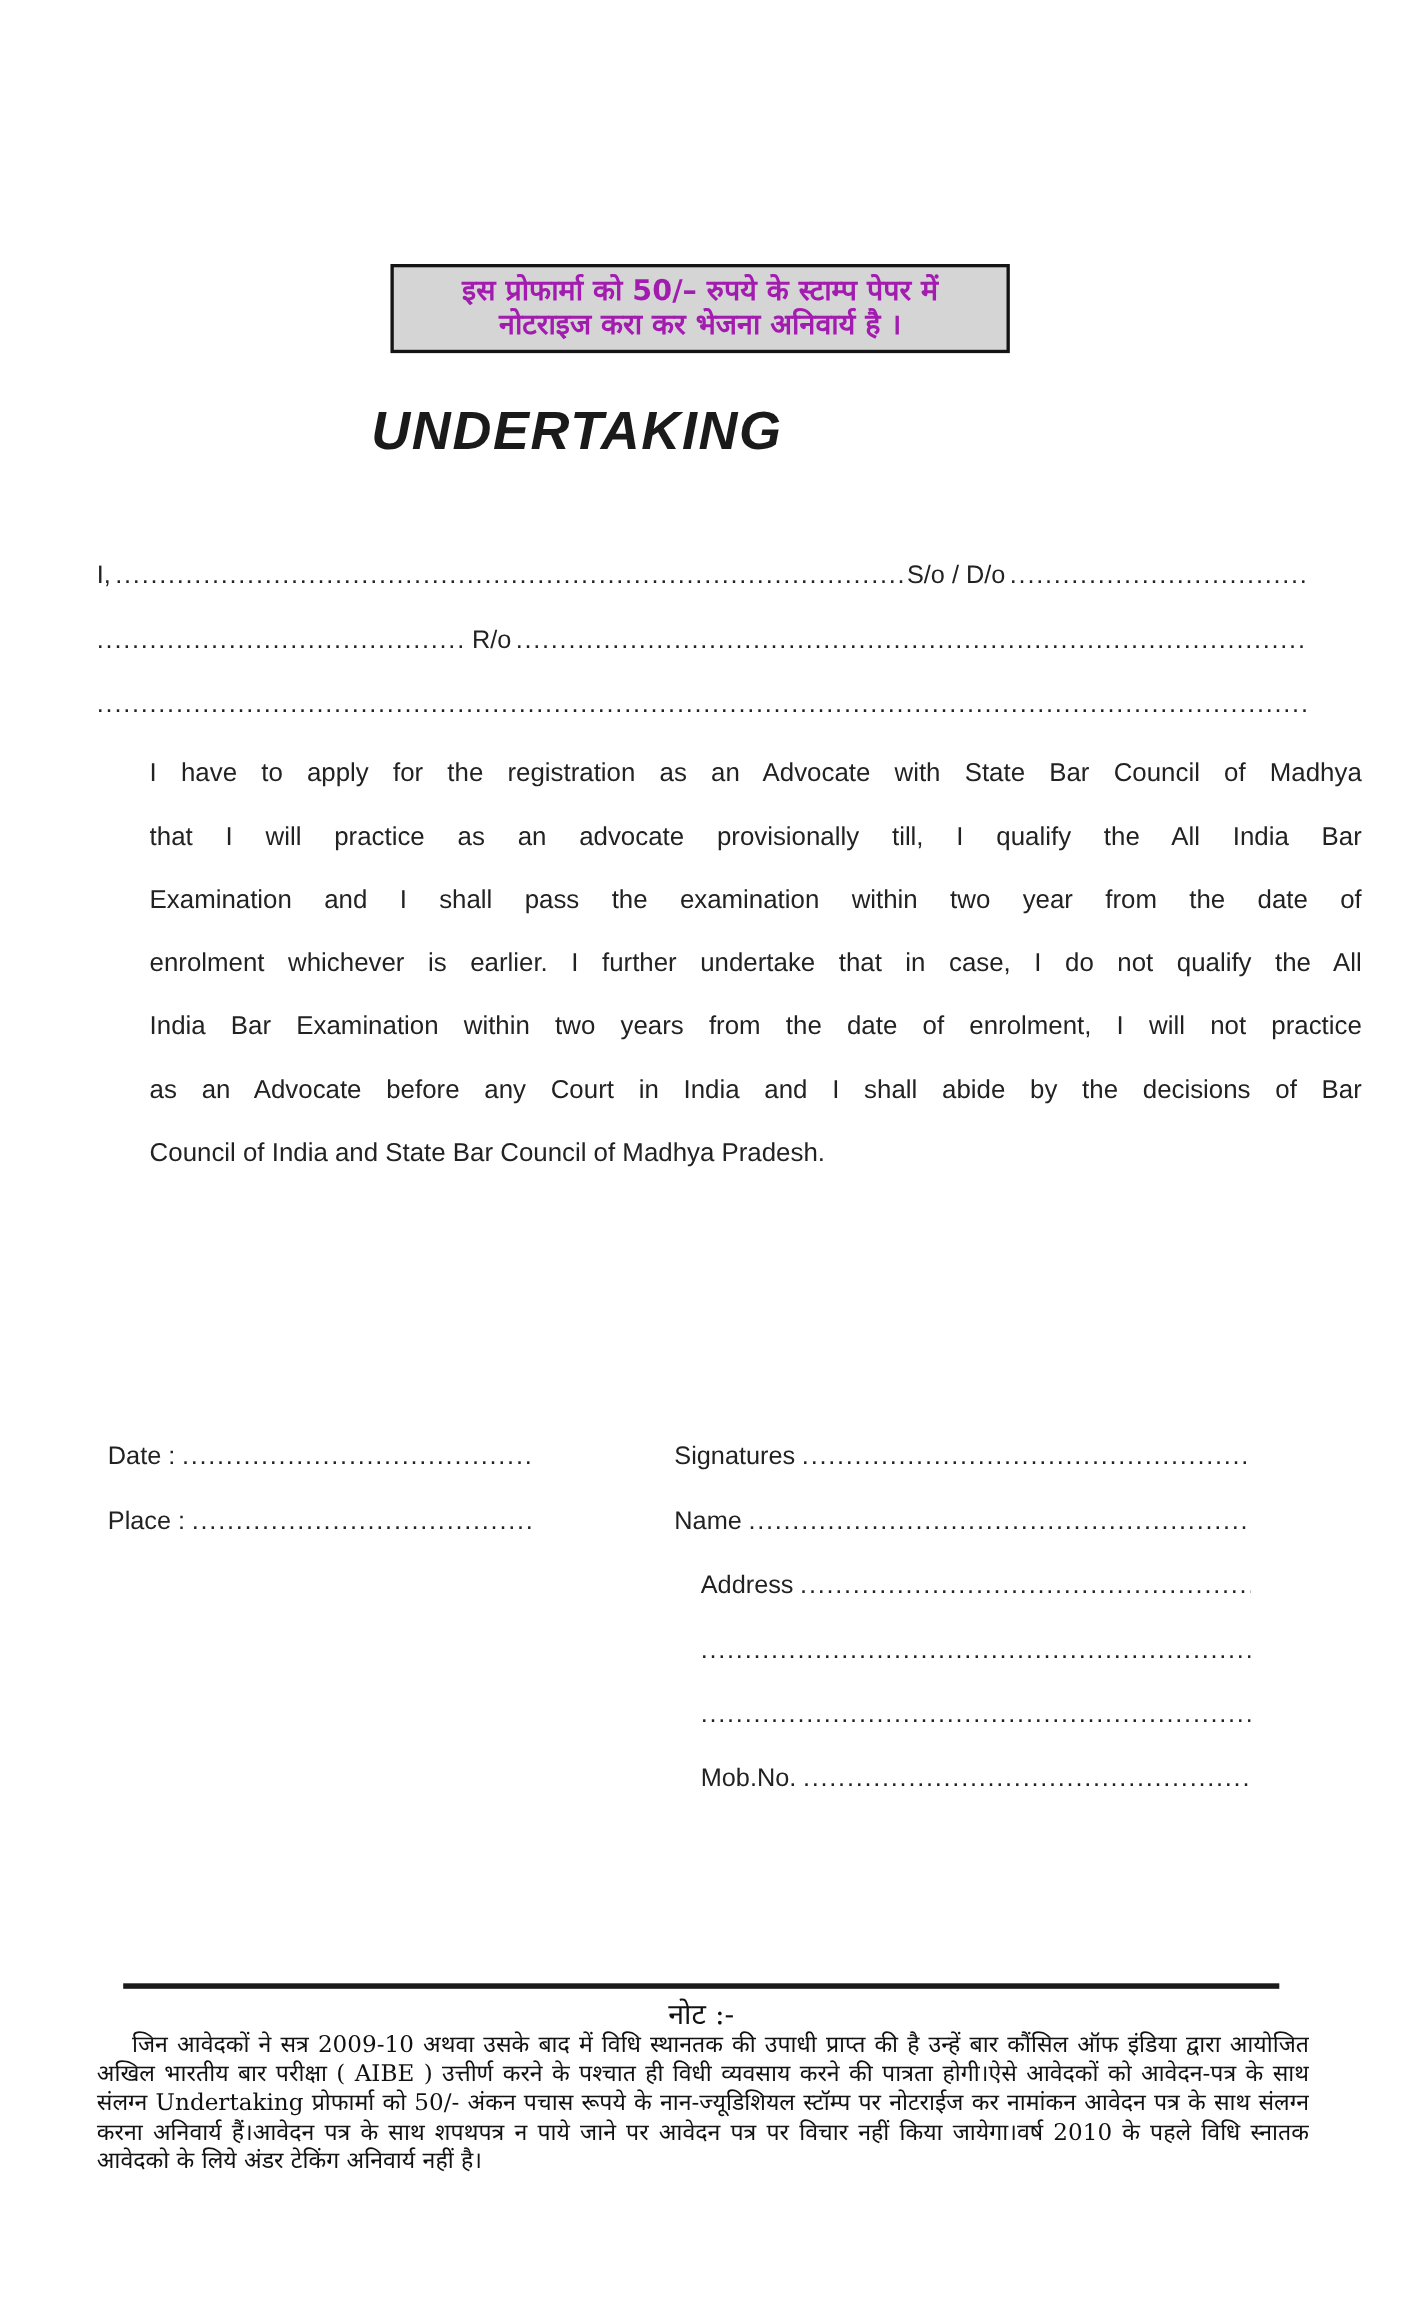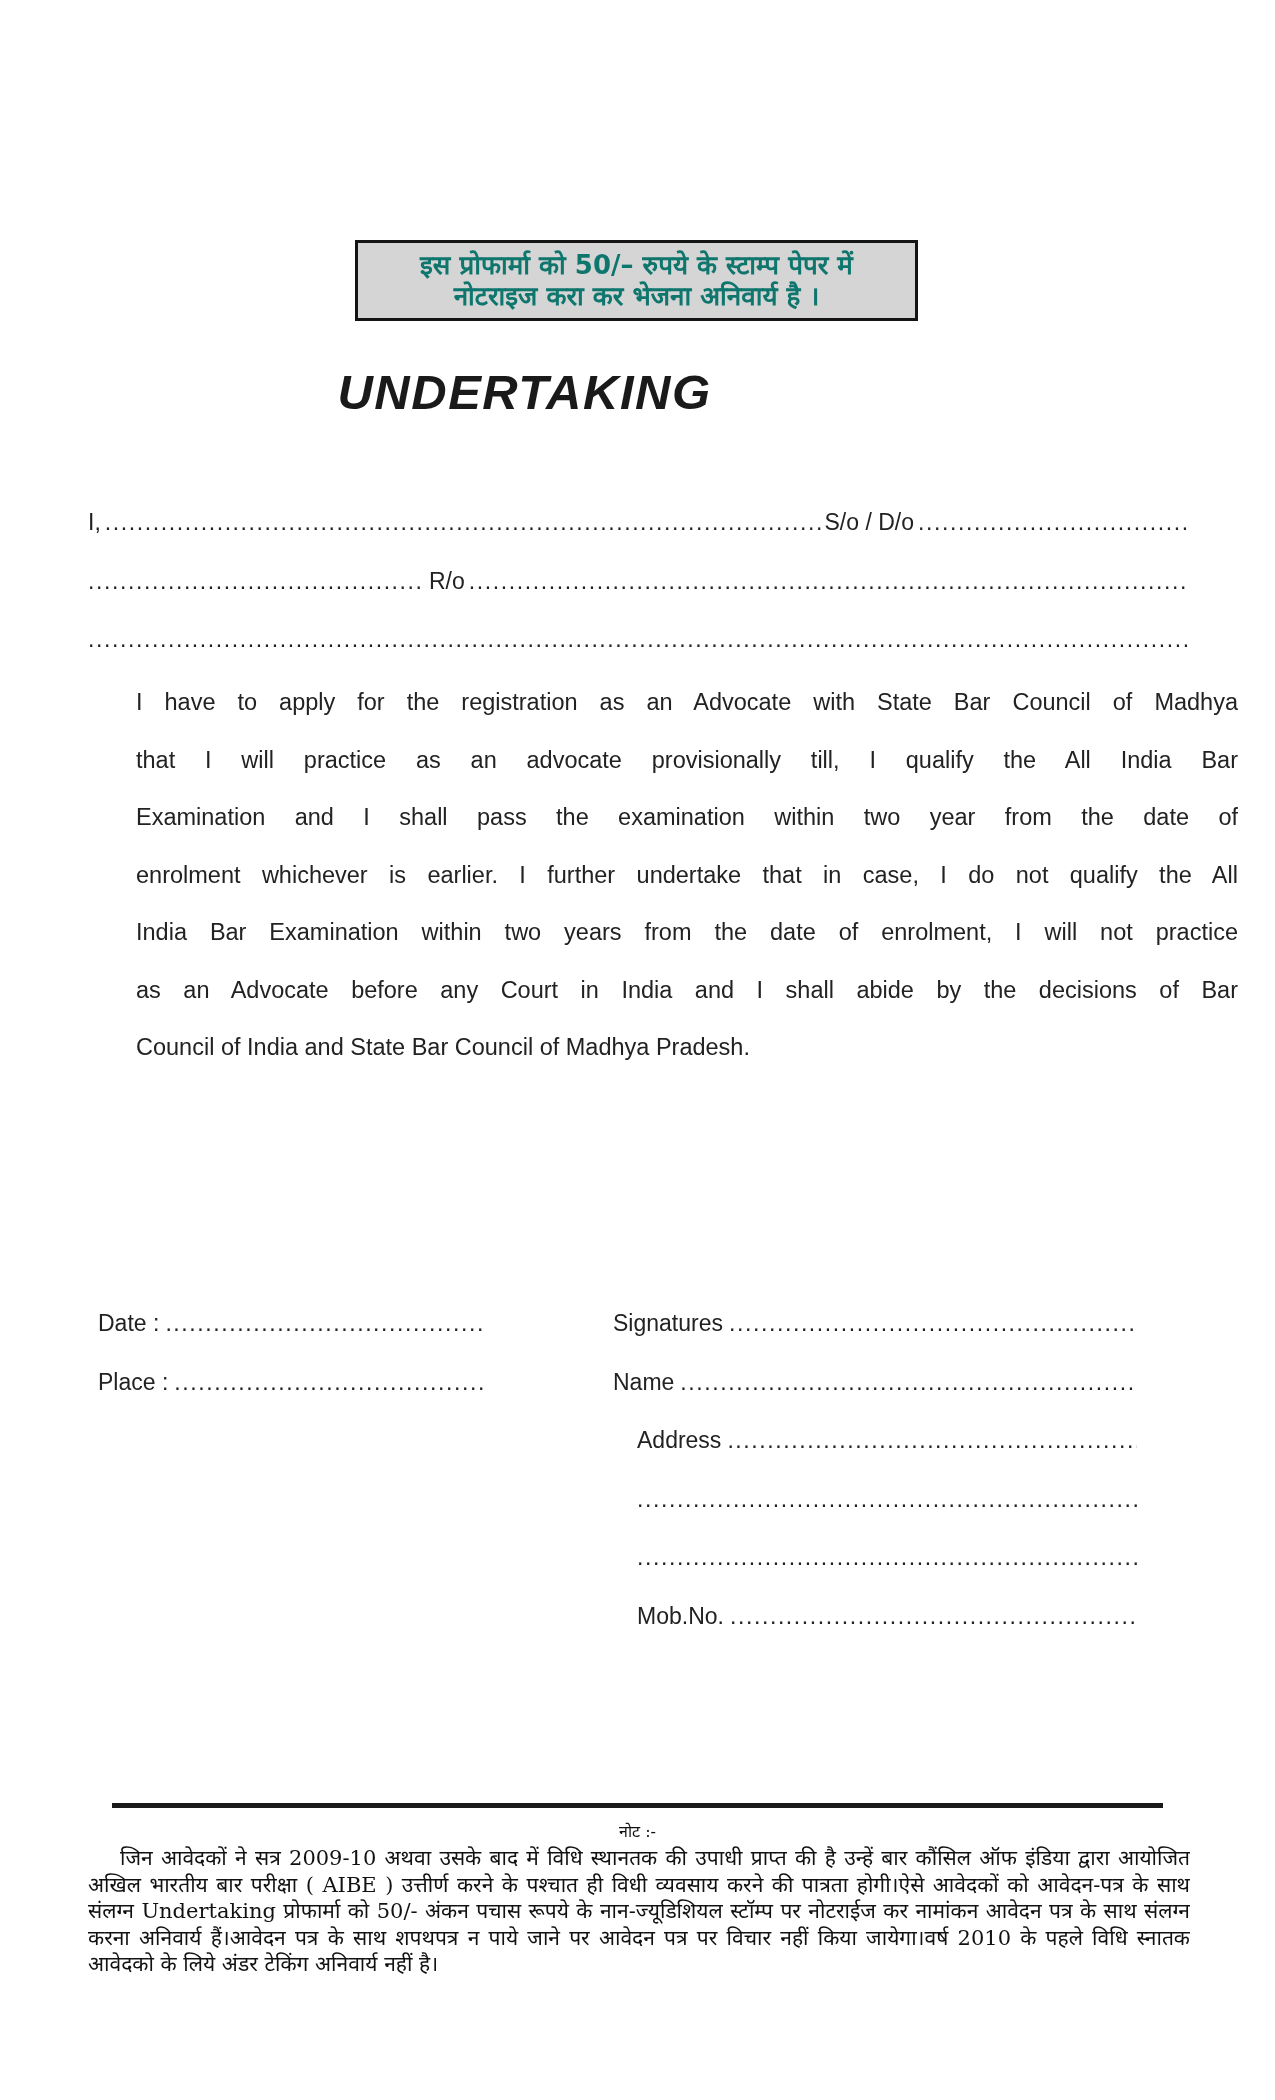--- a/index.html
+++ b/index.html
@@ -11,21 +11,21 @@
     color:#1d1d1d;
     overflow:hidden;
   }
   
   .notice-box{
     position:absolute;left:355px;top:240px;width:563px;height:81px;
     background:#d5d5d5;border:3px solid #141414;box-sizing:border-box;
     display:flex;flex-direction:column;justify-content:center;align-items:center;
     font-weight:700;font-size:26px;line-height:31px;text-align:center;
     font-family:"DejaVu Sans","Liberation Sans",sans-serif;
-    color:#0f766e;
+    color:#a21caf;
   }
   
   .title{
     position:absolute;left:0;top:366px;width:1049px;
     text-align:center;
     font-size:49px;line-height:52px;font-weight:700;font-style:italic;
     letter-spacing:1.5px;color:#1a1a1a;
   }
   
   .fillin{
@@ -63,21 +63,21 @@
   .srow{display:flex;align-items:baseline;height:58.5px;}
   .srow .lbl{flex:0 0 auto;margin-right:6px;}
   .indent24{padding-left:24px;}
   
   .rule{
     position:absolute;left:112px;top:1803px;width:1051px;height:5px;
     background:#1a1a1a;
   }
   .note-heading{
     position:absolute;left:0;top:1819px;width:1275px;text-align:center;
-    font-size:16px;line-height:26px;color:#111;
+    font-size:26px;line-height:26px;color:#111;
     font-family:"DejaVu Serif","Liberation Serif",serif;
   }
   .footer-lines{
     position:absolute;left:88px;top:1845px;width:1102px;
     font-size:21px;color:#111;
     font-family:"DejaVu Serif","Liberation Serif",serif;
   }
   .fline{height:26.5px;line-height:26.5px;text-align:justify;text-align-last:justify;overflow:hidden;}
   .fline.indent{text-indent:32px;}
   .fline.last{text-align:left;text-align-last:left;}

